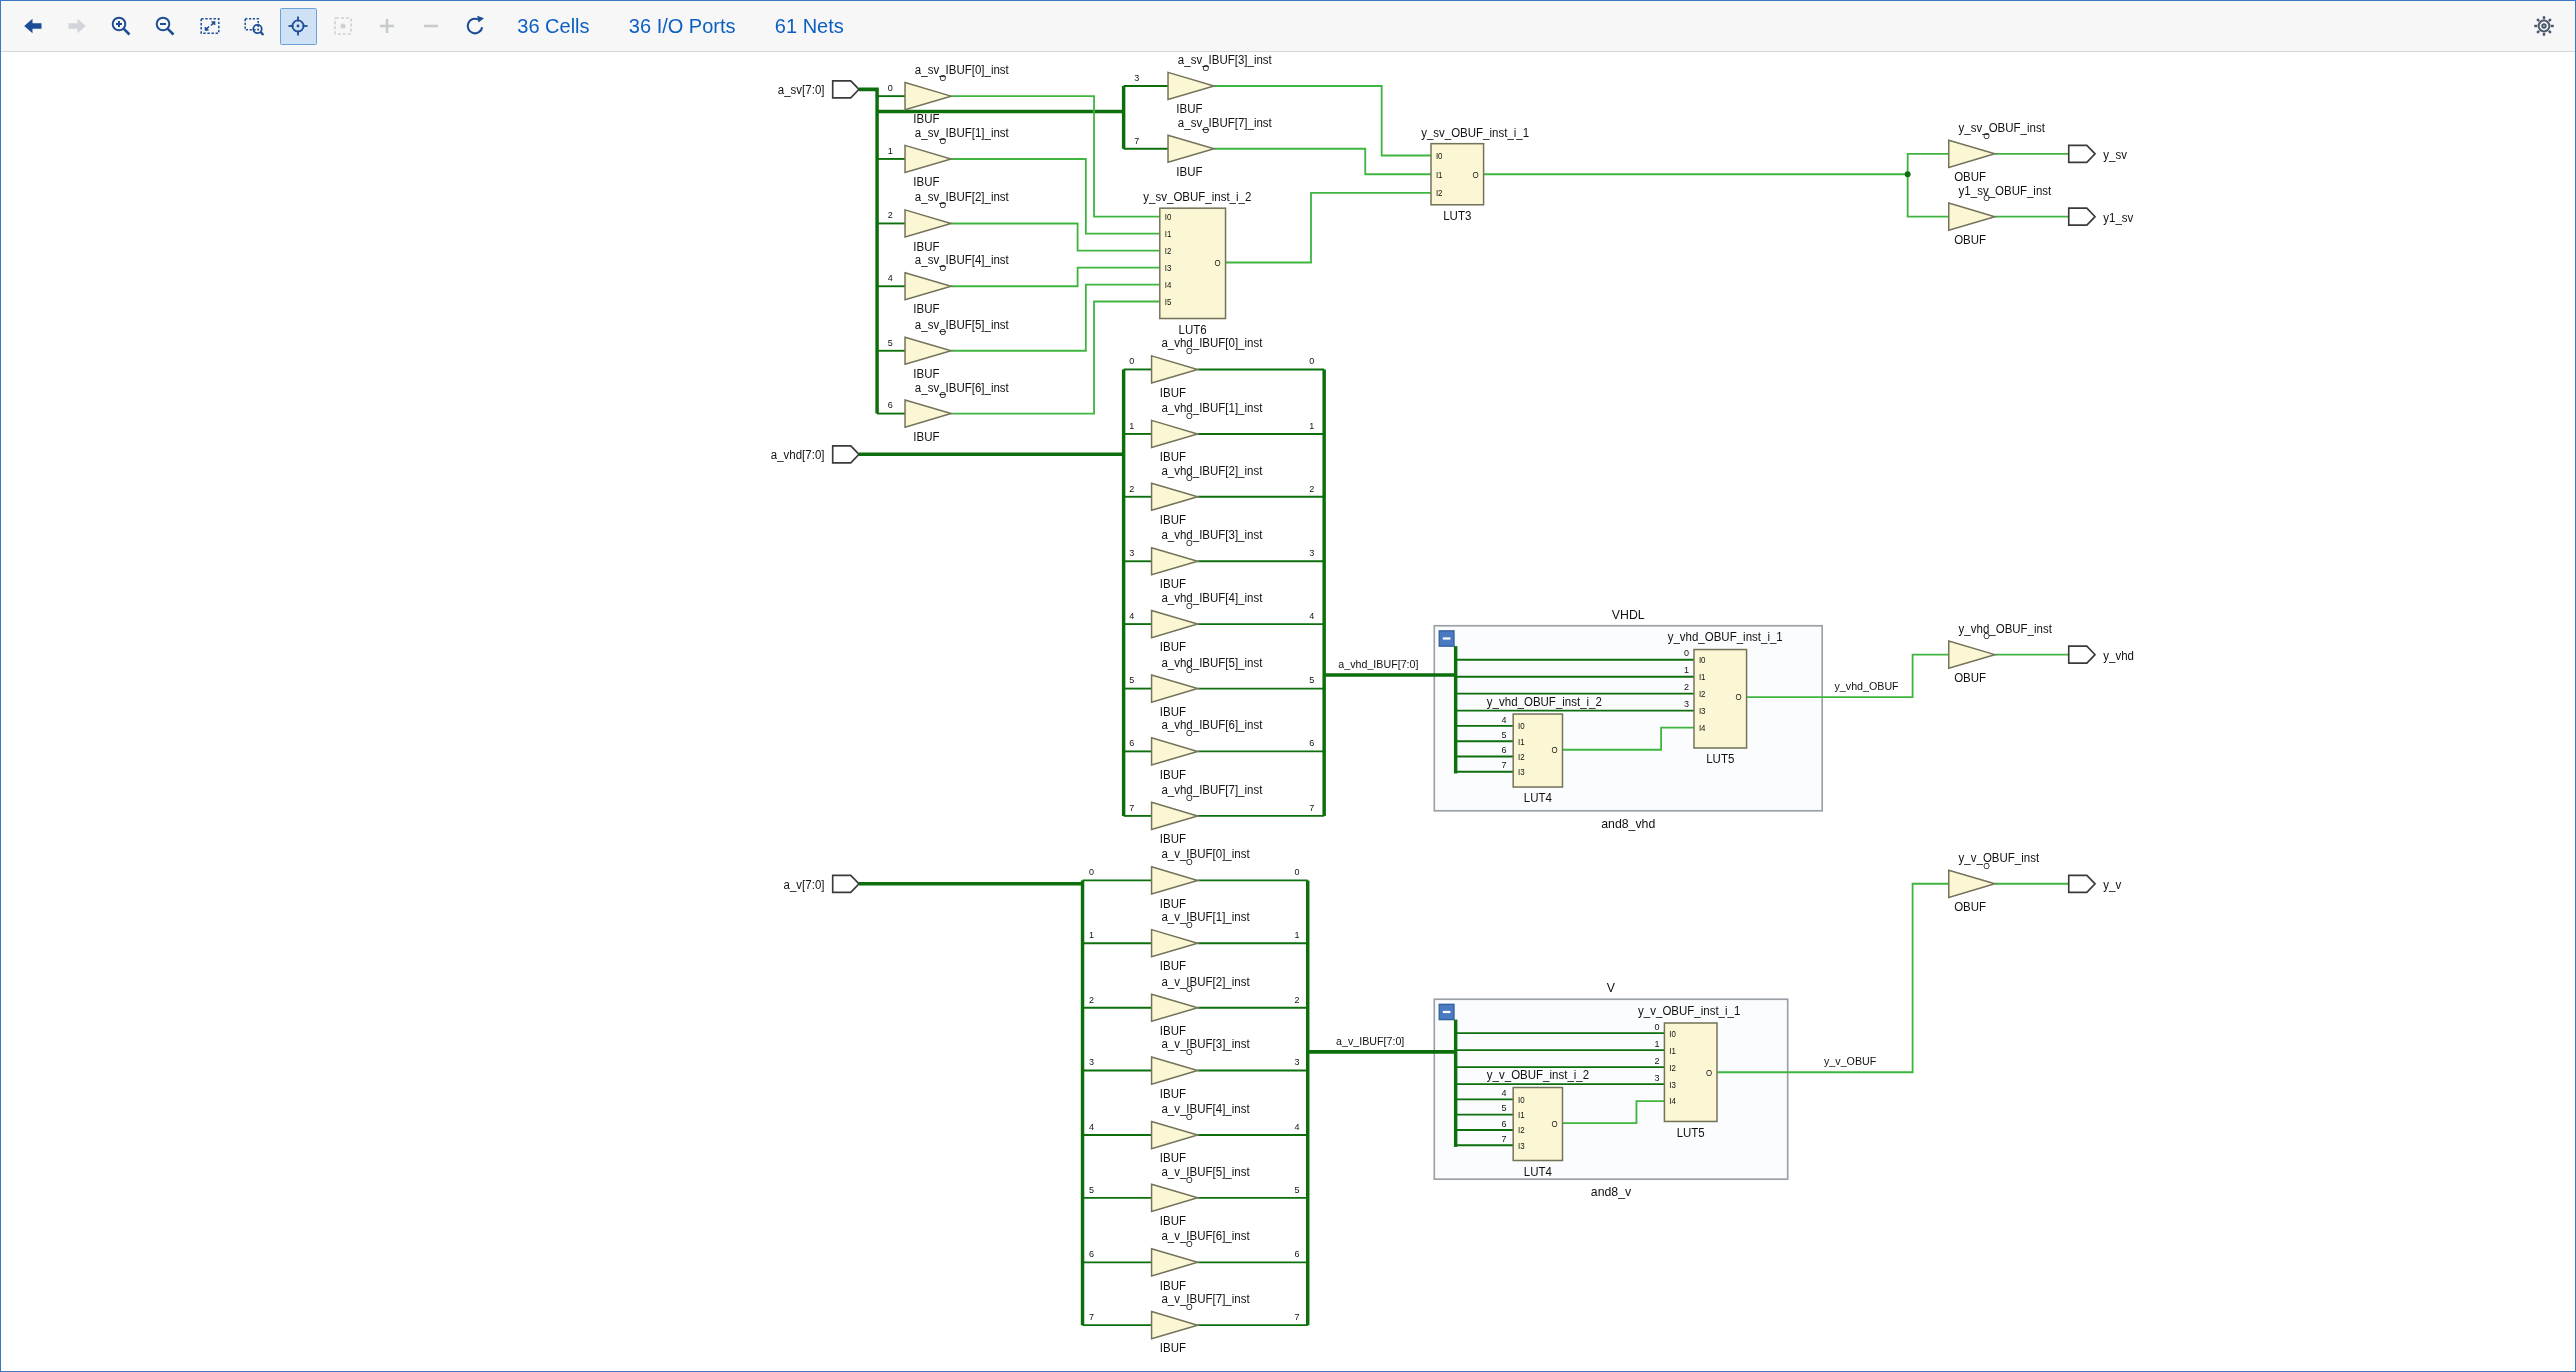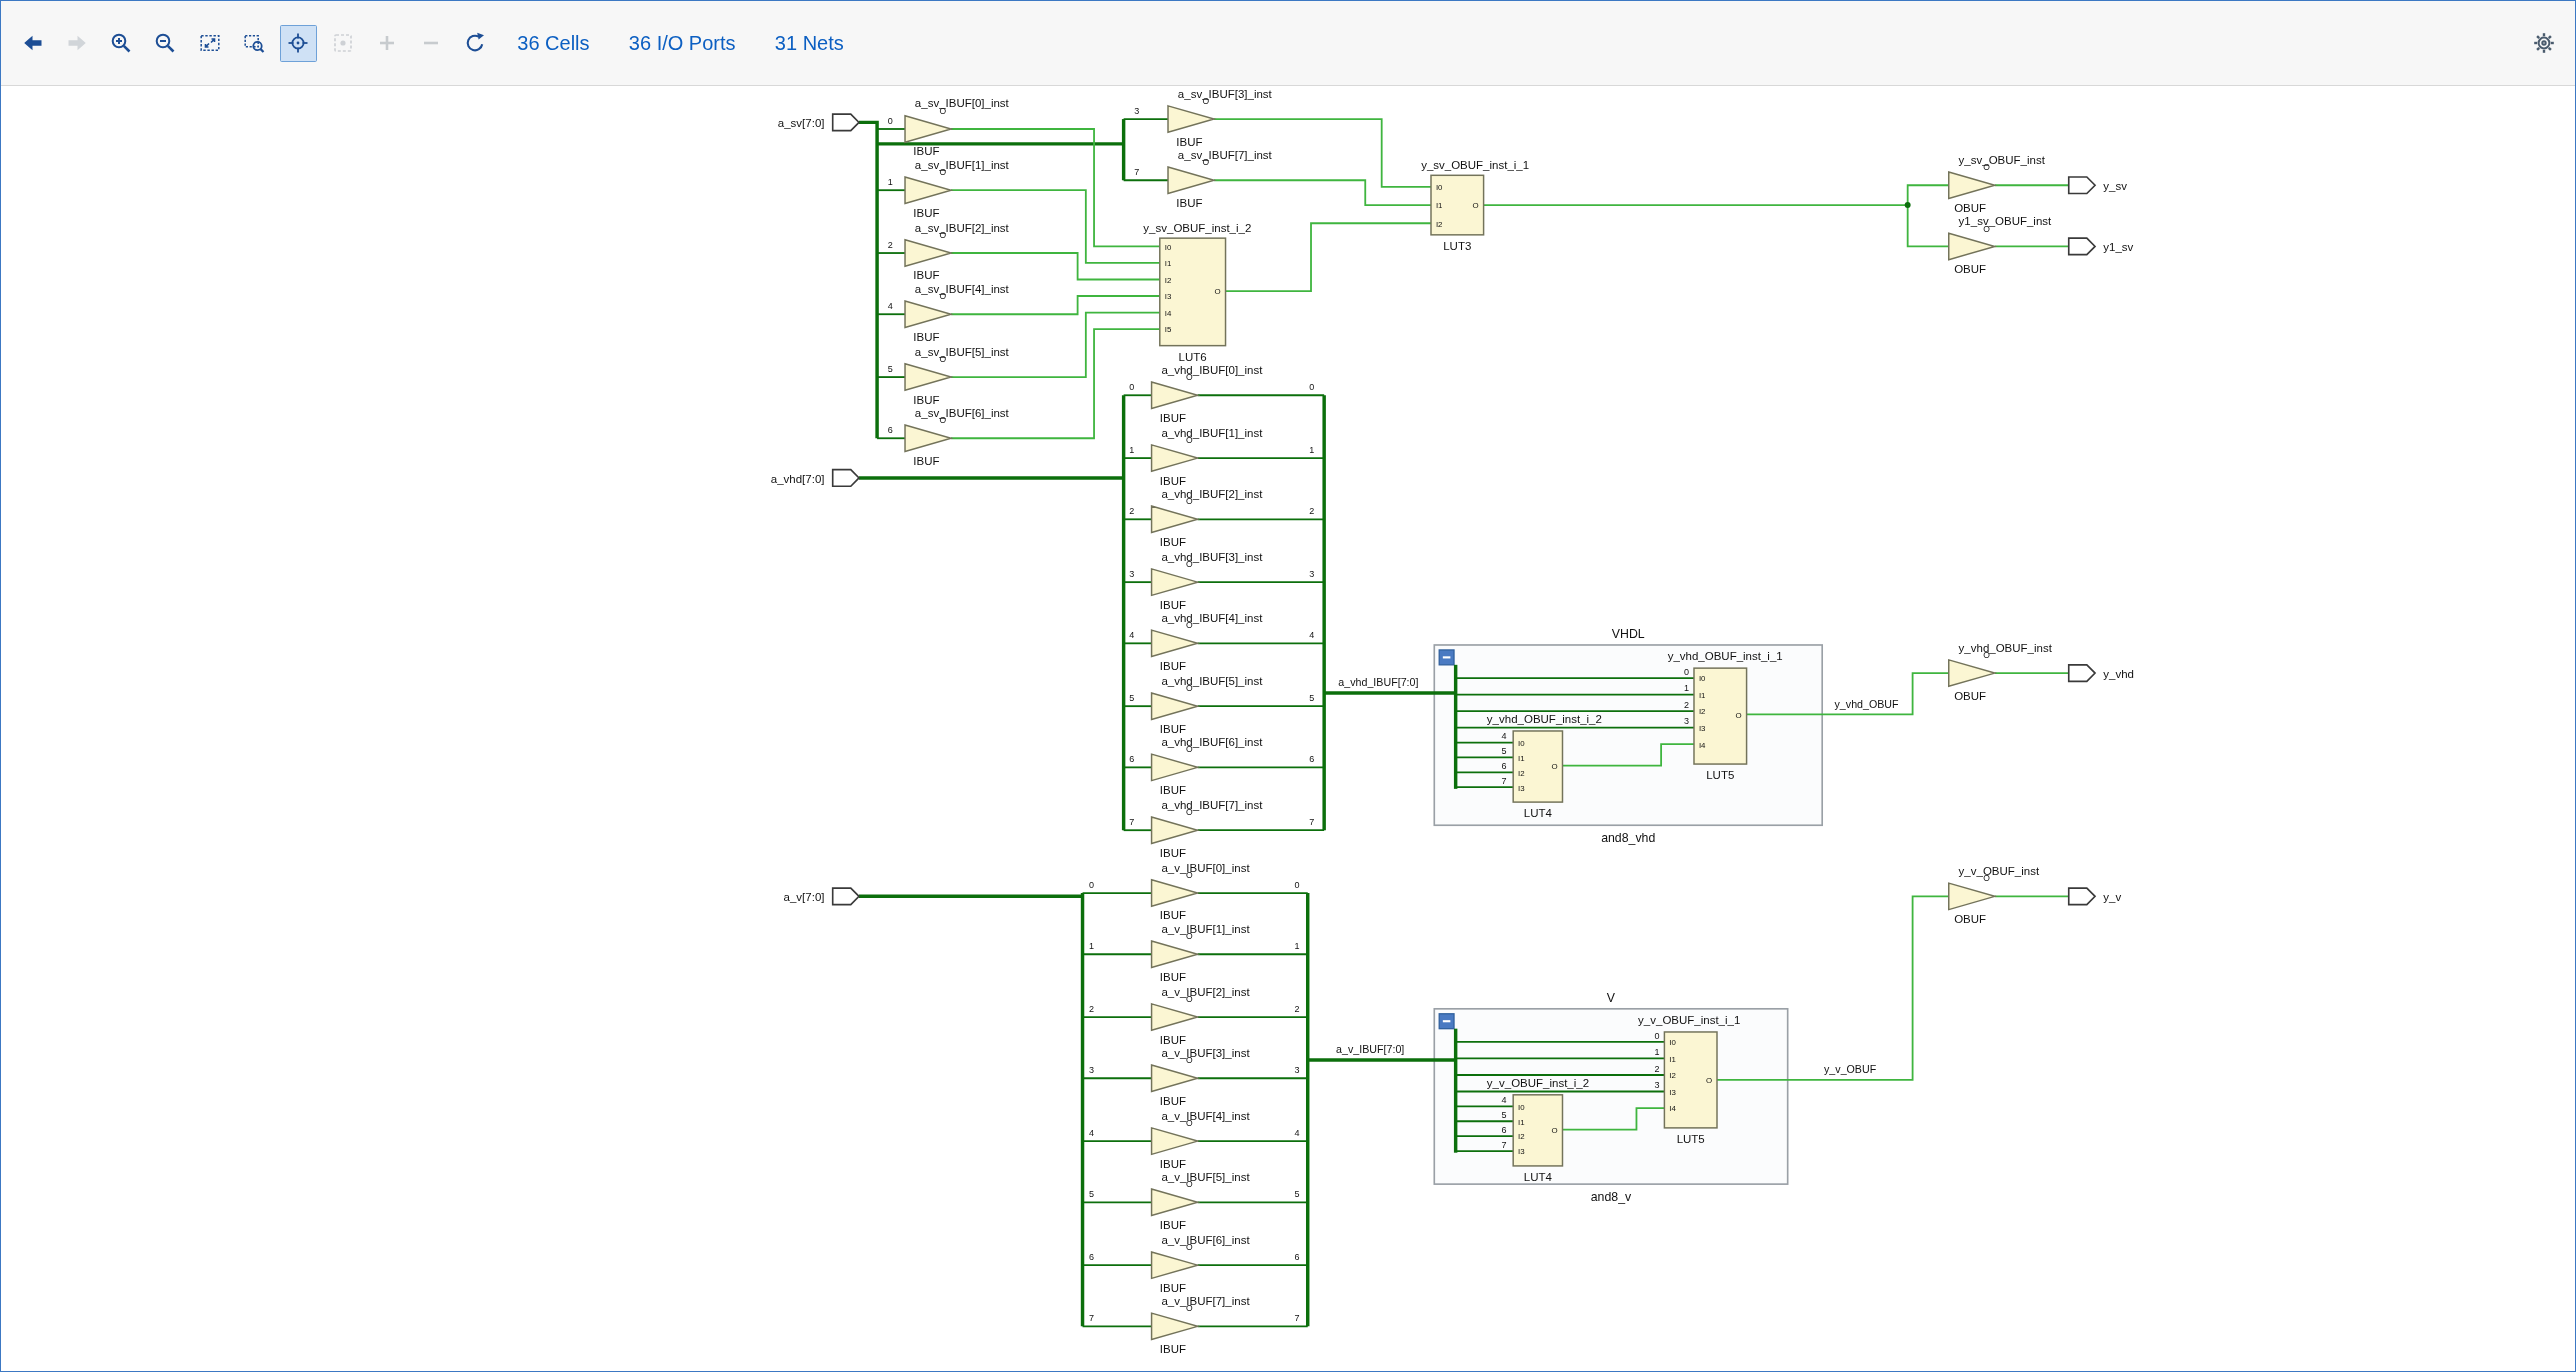--- a/index.html
+++ b/index.html
@@ -6,21 +6,21 @@
   .window{width:2576px;height:1372px;box-sizing:border-box;border:1.6px solid #3c78c3;
           display:flex;flex-direction:column;background:#fff;
           font-family:"Liberation Sans",sans-serif;}
   .titlebar{height:43px;flex:0 0 auto;background:#24436f;display:flex;align-items:center;padding:0 13px;}
   .title{color:#fff;font-weight:bold;font-size:20px;}
   .controls{margin-left:auto;display:flex;align-items:center;gap:24px;color:#e9eef6;font-size:19.4px;}
   .ctl{cursor:pointer;min-width:19.4px;text-align:center;line-height:1;display:inline-flex;align-items:center;justify-content:center;}
   .min-bar{display:inline-block;width:13px;height:2.4px;background:#e9eef6;}
   .restore-box{display:inline-block;width:10.5px;height:9px;border:1.6px solid #e9eef6;}
   .toolbar{height:50px;flex:0 0 auto;background:#f7f7f7;border-bottom:0.8px solid #d8d8d8;
-           display:flex;align-items:center;padding:17px 13px;gap:7.3px;}
+           display:flex;align-items:center;padding:0 13px;gap:7.3px;}
   .tbtn{width:37px;height:37px;border:0.8px solid transparent;border-radius:1.6px;background:transparent;
         display:flex;align-items:center;justify-content:center;padding:0;cursor:pointer;}
   .tbtn svg{width:24px;height:24px;}
   .tbtn.selected{background:#cfe1f5;border-color:#6ea1d8;}
   .tbtn.disabled{opacity:.5;cursor:default;}
   .tlink{color:#0c5fc2;font-size:20px;margin:0 16px;text-decoration:none;cursor:pointer;white-space:nowrap;}
   .spacer{flex:1;}
   .canvas{flex:1;position:relative;background:#fff;overflow:hidden;}
   .canvas svg{position:absolute;left:0;top:0;width:100%;height:100%;}
   
@@ -117,21 +117,21 @@
       </svg>
     </button>
     <button class="tbtn">
       <svg viewBox="0 0 24 24">
         <path d="M15.65 5.68 A7.3 7.3 0 1 0 19.2 13.27" fill="none" stroke="#1d4e95" stroke-width="2.1"></path>
         <polygon points="14.2,1.8 21,4.2 15.6,8.6" fill="#1d4e95"></polygon>
       </svg>
     </button>
     <a class="tlink">36 Cells</a>
     <a class="tlink">36 I/O Ports</a>
-    <a class="tlink">31 Nets</a>
+    <a class="tlink">61 Nets</a>
     <div class="spacer"></div>
     <button class="tbtn">
       <svg viewBox="0 0 24 24" fill="none" stroke="#4a5b6d" stroke-width="2">
         <circle cx="12" cy="12" r="5.4"></circle>
           <circle cx="12" cy="12" r="1.7"></circle>
         <g stroke-width="2.4">
           <line x1="12" y1="2.2" x2="12" y2="5.2"></line>
             <line x1="12" y1="18.8" x2="12" y2="21.8"></line>
           <line x1="2.2" y1="12" x2="5.2" y2="12"></line>
             <line x1="18.8" y1="12" x2="21.8" y2="12"></line>

